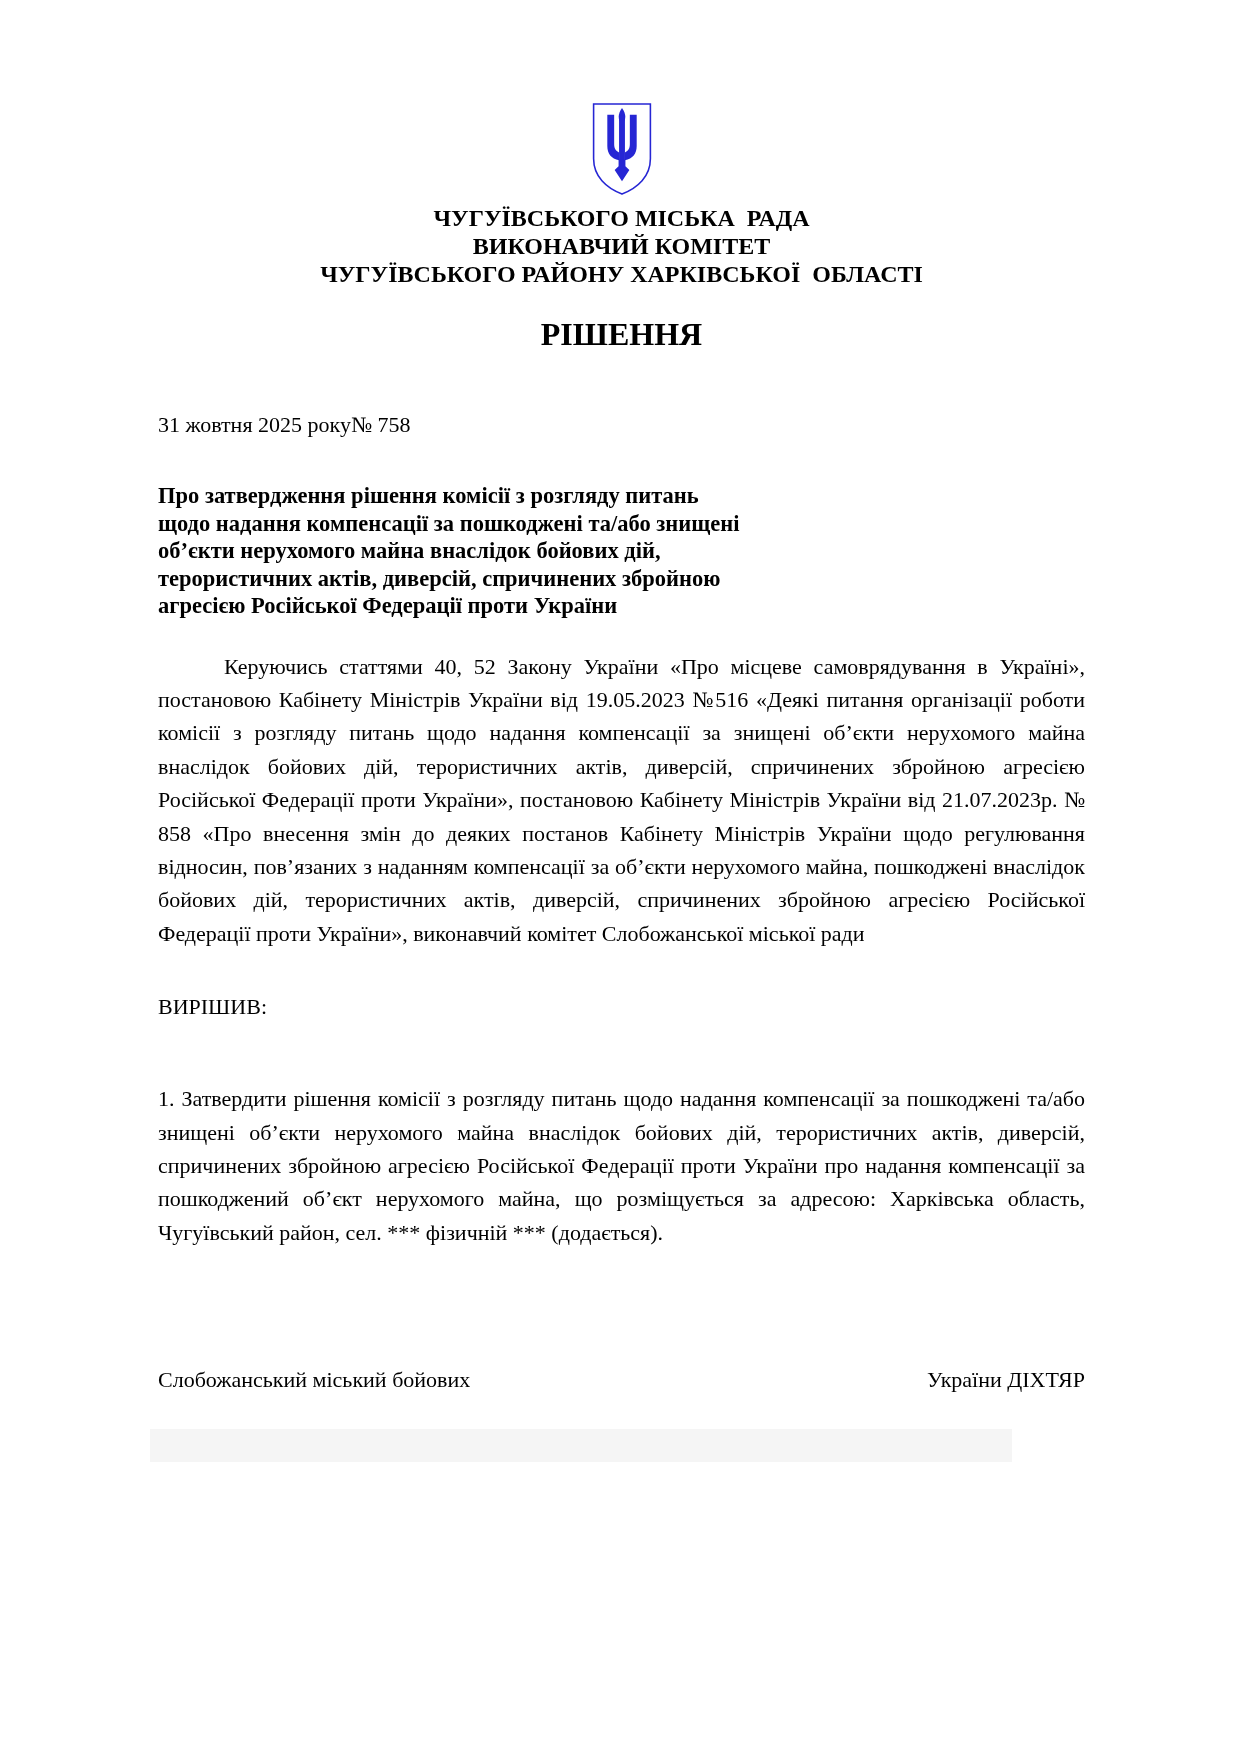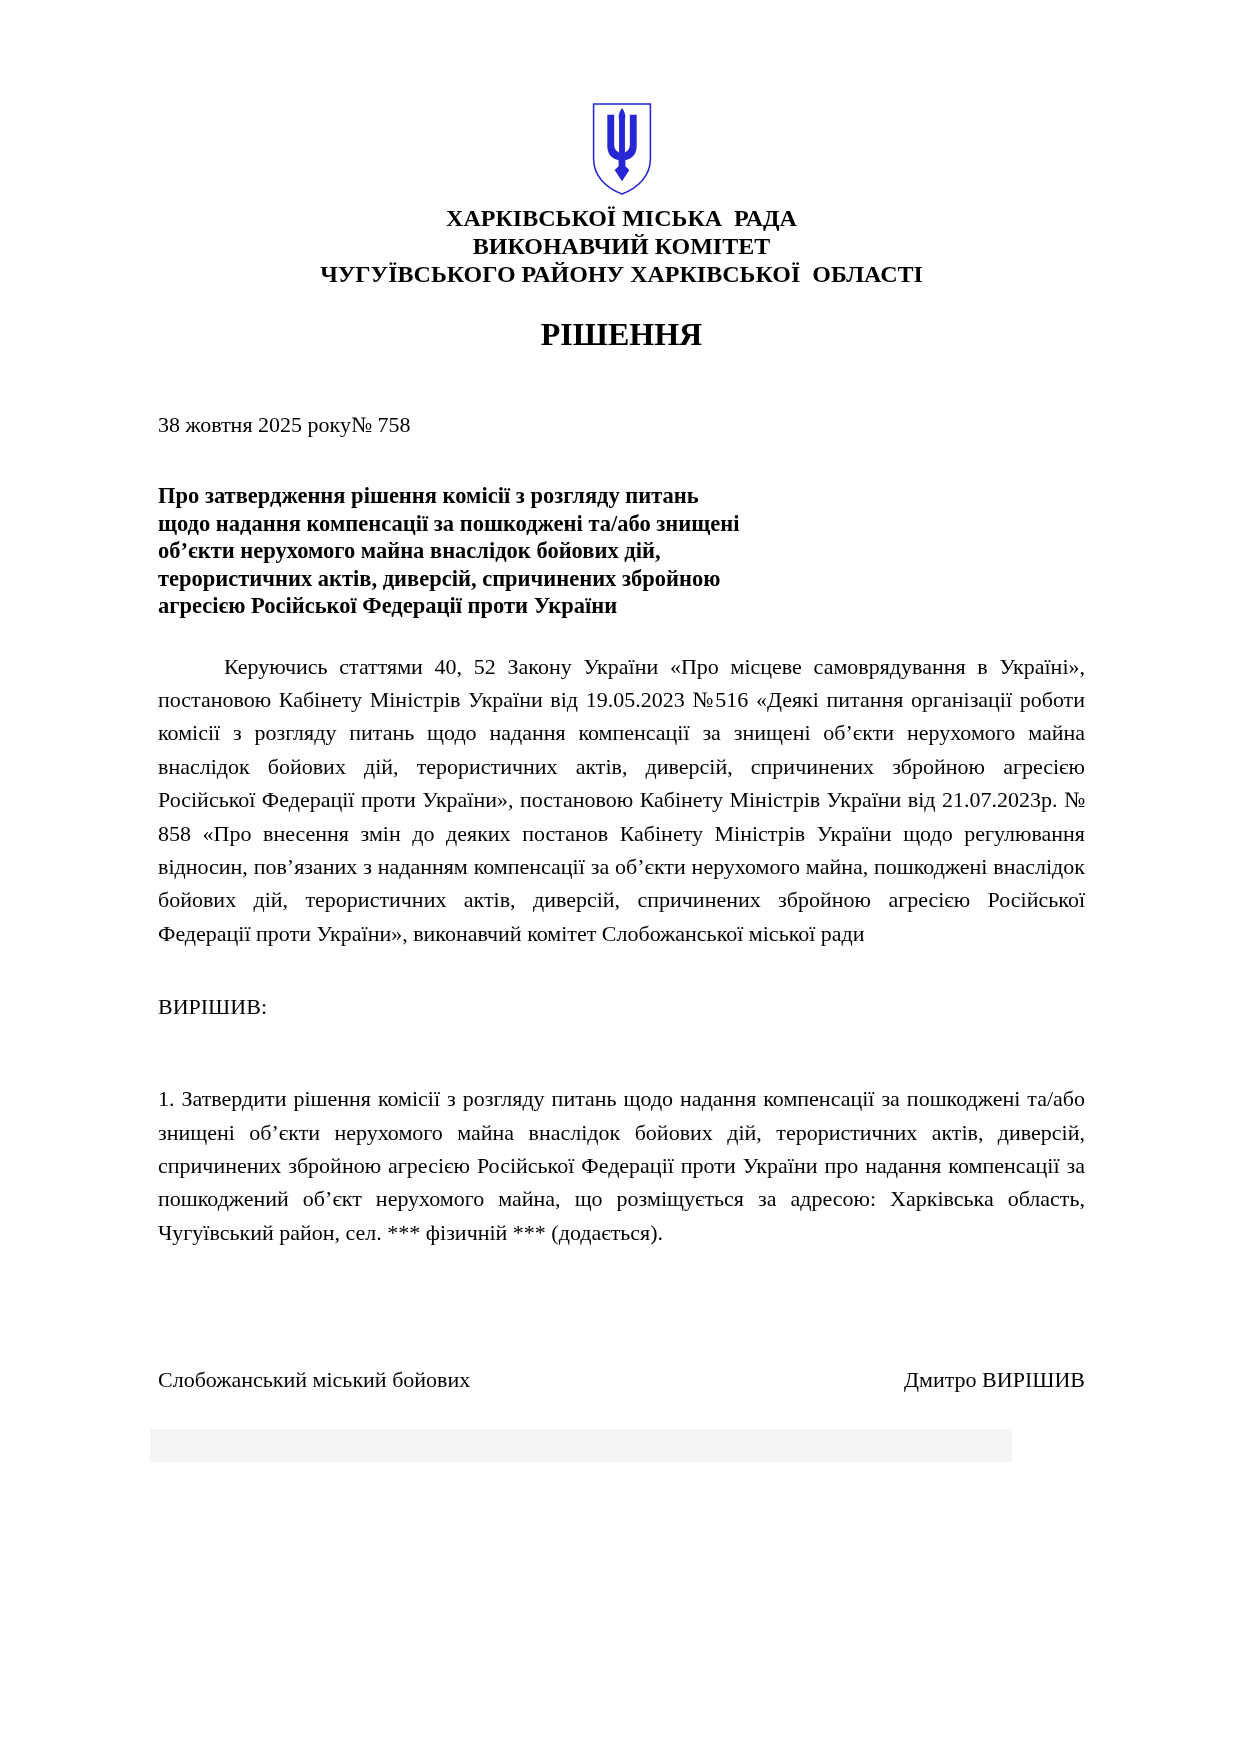--- a/index.html
+++ b/index.html
@@ -115,46 +115,46 @@
           <path d="M3,2 H61 V58 C61,76 48,88 32,94 C16,88 3,76 3,58 Z" fill="#ffffff" stroke="#2626d4" stroke-width="1.6"></path>
           <g>
             <path d="M32,6 C27.5,12.5 27.5,18 32,22.5 C36.5,18 36.5,12.5 32,6 Z" fill="#2626d4"></path>
             <rect x="29" y="14" width="6" height="48" fill="#2626d4"></rect>
             <path d="M17,13 h7 v30 c0,4.5 1.5,7 5,8.5 v8 c-8,-1.5 -12,-6.5 -12,-14.5 Z" fill="#2626d4"></path>
             <path d="M47,13 h-7 v30 c0,4.5 -1.5,7 -5,8.5 v8 c8,-1.5 12,-6.5 12,-14.5 Z" fill="#2626d4"></path>
             <path d="M28.5,59 h7 v6.5 l4,4 L32,81 l-7.5,-11.5 4,-4 Z" fill="#2626d4"></path>
           </g>
         </svg>
       </span>
-      <div class="org-line">ХАРКІВСЬКОЇ МІСЬКА  РАДА</div>
+      <div class="org-line">ЧУГУЇВСЬКОГО МІСЬКА  РАДА</div>
       <div class="org-line">ВИКОНАВЧИЙ КОМІТЕТ</div>
       <div class="org-line">ЧУГУЇВСЬКОГО РАЙОНУ ХАРКІВСЬКОЇ  ОБЛАСТІ</div>
       <div class="doc-type">РІШЕННЯ</div>
     </div>
 
     <div class="meta-row">
-      <span class="meta-date">38 жовтня 2025 року</span>
+      <span class="meta-date">31 жовтня 2025 року</span>
       <span class="meta-number">№ 758</span>
     </div>
 
     <div class="subject">Про затвердження рішення комісії з розгляду питань
 щодо надання компенсації за пошкоджені та/або знищені
 об’єкти нерухомого майна внаслідок бойових дій,
 терористичних актів, диверсій, спричинених збройною
 агресією Російської Федерації проти України</div>
 
     <p class="paragraph indent para-first">Керуючись статтями 40, 52 Закону України «Про місцеве самоврядування в Україні», постановою Кабінету Міністрів України від 19.05.2023 №516 «Деякі питання організації роботи комісії з розгляду питань щодо надання компенсації за знищені об’єкти нерухомого майна внаслідок бойових дій, терористичних актів, диверсій, спричинених збройною агресією Російської Федерації проти України», постановою Кабінету Міністрів України від 21.07.2023р. № 858 «Про внесення змін до деяких постанов Кабінету Міністрів України щодо регулювання відносин, пов’язаних з наданням компенсації за об’єкти нерухомого майна, пошкоджені внаслідок бойових дій, терористичних актів, диверсій, спричинених збройною агресією Російської Федерації проти України», виконавчий комітет Слобожанської міської ради</p>
 
     <div class="resolved">ВИРІШИВ:</div>
 
     <div class="items">
       <p class="paragraph">1. Затвердити рішення комісії з розгляду питань щодо надання компенсації за пошкоджені та/або знищені об’єкти нерухомого майна внаслідок бойових дій, терористичних актів, диверсій, спричинених збройною агресією Російської Федерації проти України про надання компенсації за пошкоджений об’єкт нерухомого майна, що розміщується за адресою: Харківська область, Чугуївський район, сел. ***  фізичній *** (додається).</p>
     </div>
 
     <div class="signature-row">
       <span>Слобожанський міський бойових</span>
-      <span>Дмитро ВИРІШИВ</span>
+      <span>України ДІХТЯР</span>
     </div>
 
     <div class="redaction-bar"></div>
 
   </div>
 </div>
 
 </body></html>

